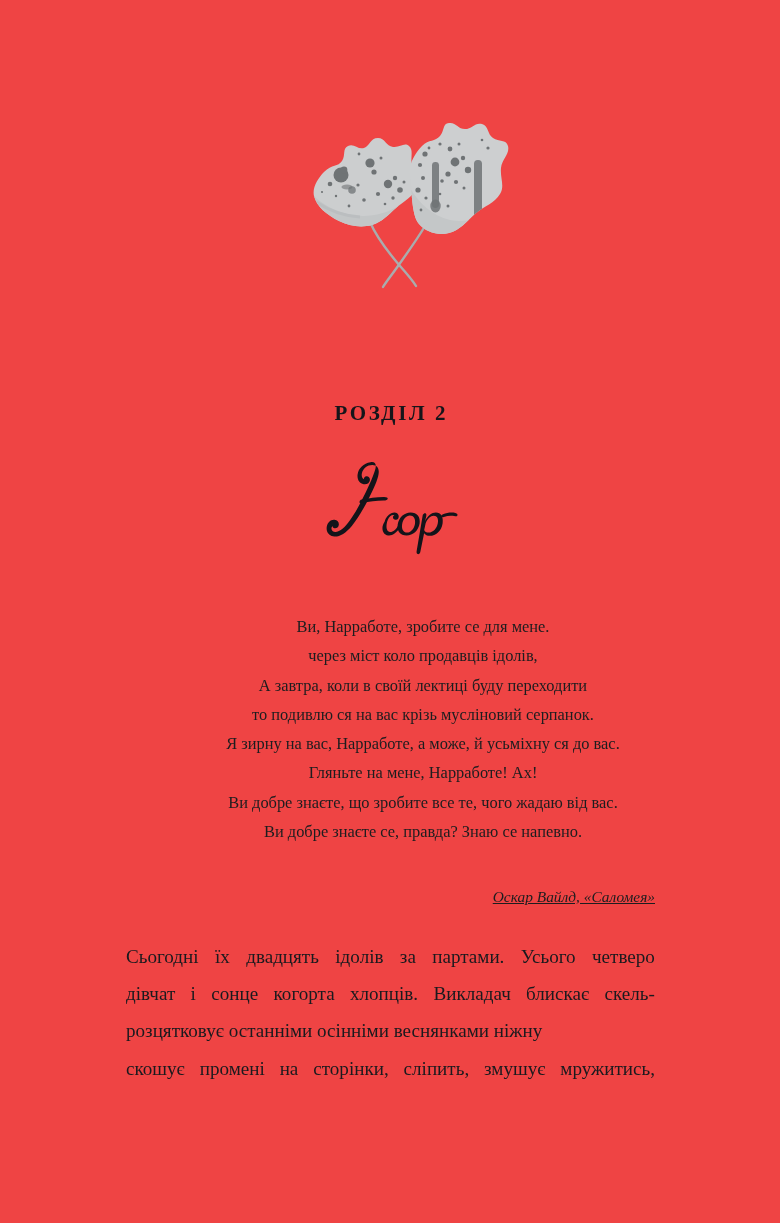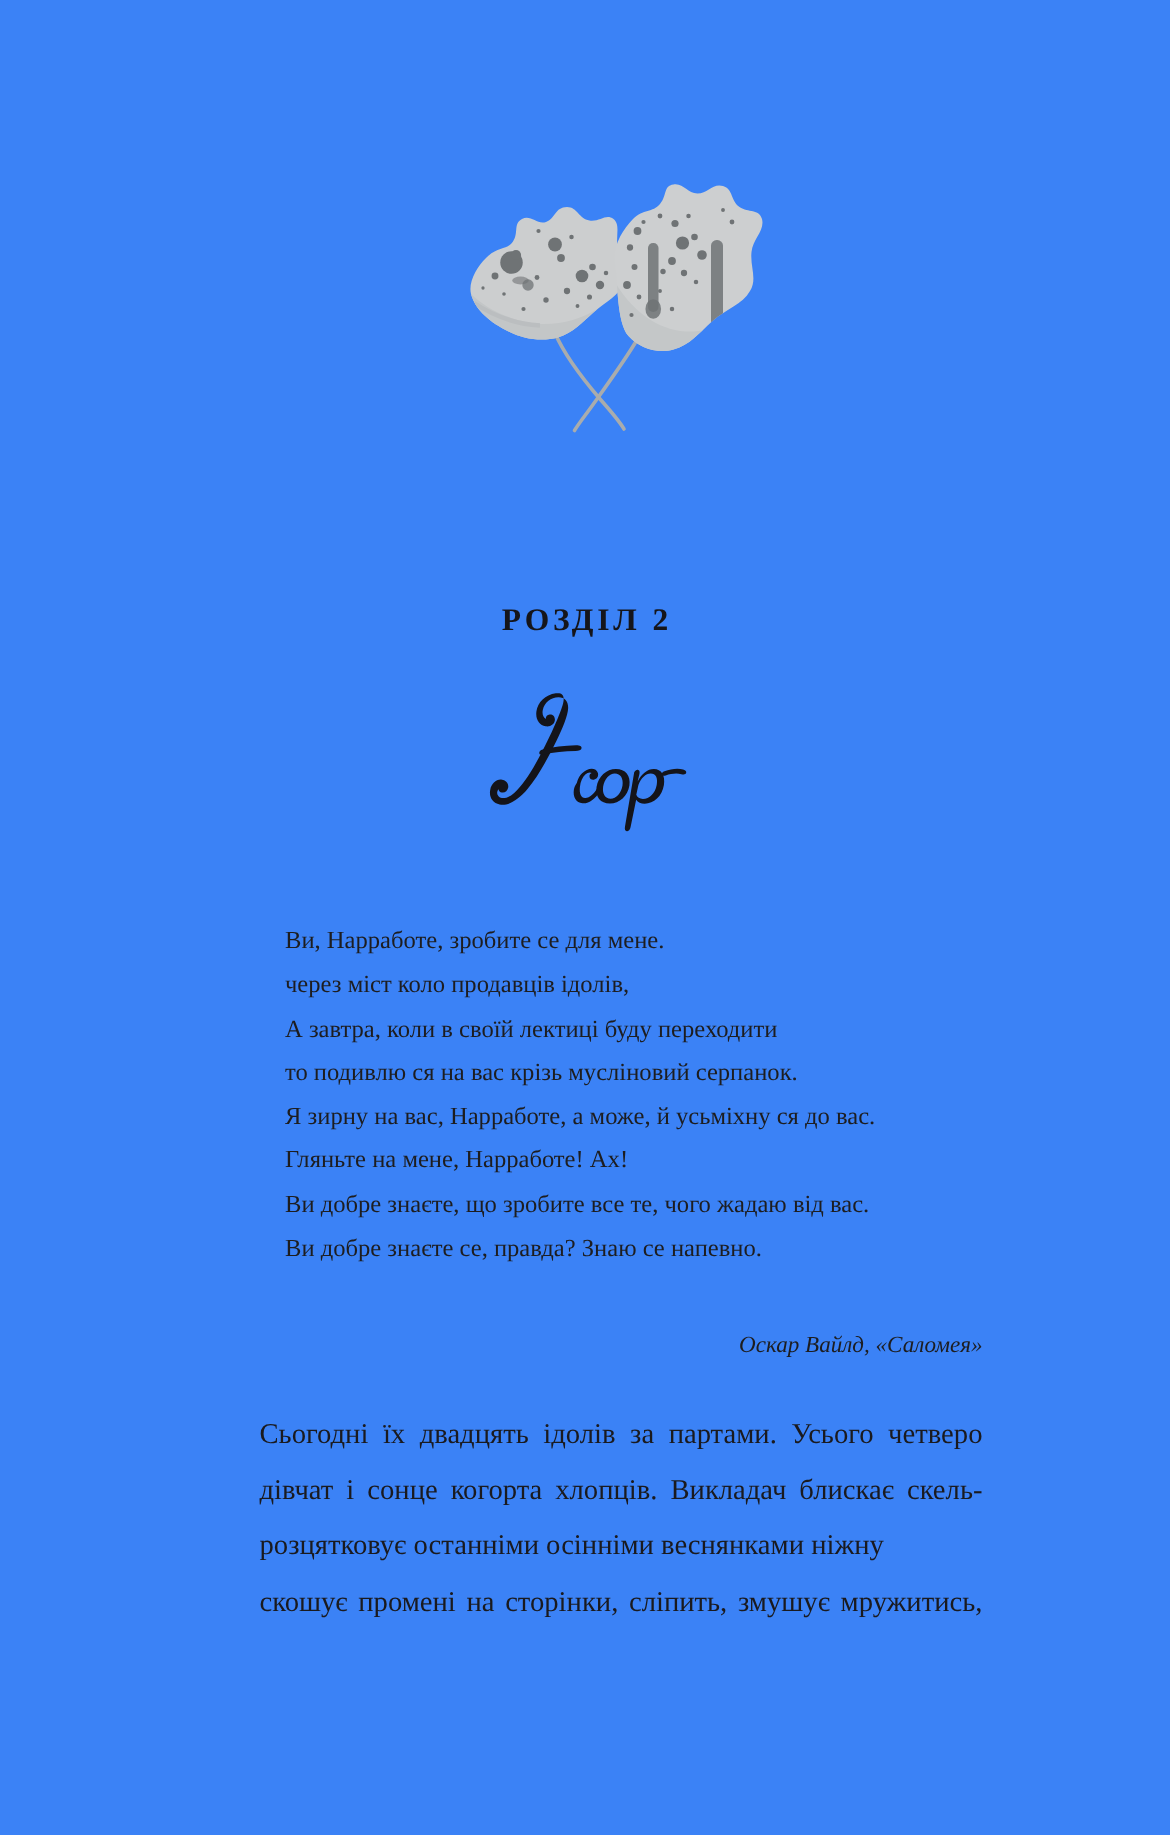--- a/index.html
+++ b/index.html
@@ -14,21 +14,21 @@
     position: relative;
     overflow: hidden;
     font-family: "Liberation Serif", "DejaVu Serif", serif;
     color: #1a1a1a;
     -webkit-font-smoothing: antialiased;
   }
 
   .page {
     position: absolute;
     inset: 0;
-    background: #3b82f6;
+    background: #ef4444;
   }
 
   
   .ornament {
     position: absolute;
     left: 292px;
     top: 118px;
     width: 232px;
     height: 172px;
   }
@@ -76,30 +76,32 @@
     position: absolute;
     left: 190px;
     top: 612px;
     width: 466px;
   }
   .epigraph .line {
     font-size: 16.4px;
     line-height: 29.3px;
     color: #1d1d1f;
     white-space: nowrap;
+    text-align: center;
   }
   .epigraph-source {
     position: absolute;
     left: 190px;
     top: 888px;
     width: 465px;
     text-align: right;
     font-style: italic;
     font-size: 15.4px;
     color: #1d1d1f;
+    text-decoration: underline;
   }
 
   
   .body-text {
     position: absolute;
     left: 126px;
     top: 938px;
     width: 529px;
   }
   .body-text p {
@@ -107,21 +109,20 @@
     font-size: 19.1px;
     line-height: 37.2px;
     text-align: justify;
     text-align-last: left;
     color: #1a1a1e;
     hyphens: manual;
   }
   .body-text p .ln {
     display: block;
     white-space: nowrap;
-    margin-left: 47px;
   }
   .body-text p .ln.j {
     display: flex;
     justify-content: space-between;
   }
   .body-text p .ln.j > span {
     white-space: pre;
   }
 </style>
 </head>

